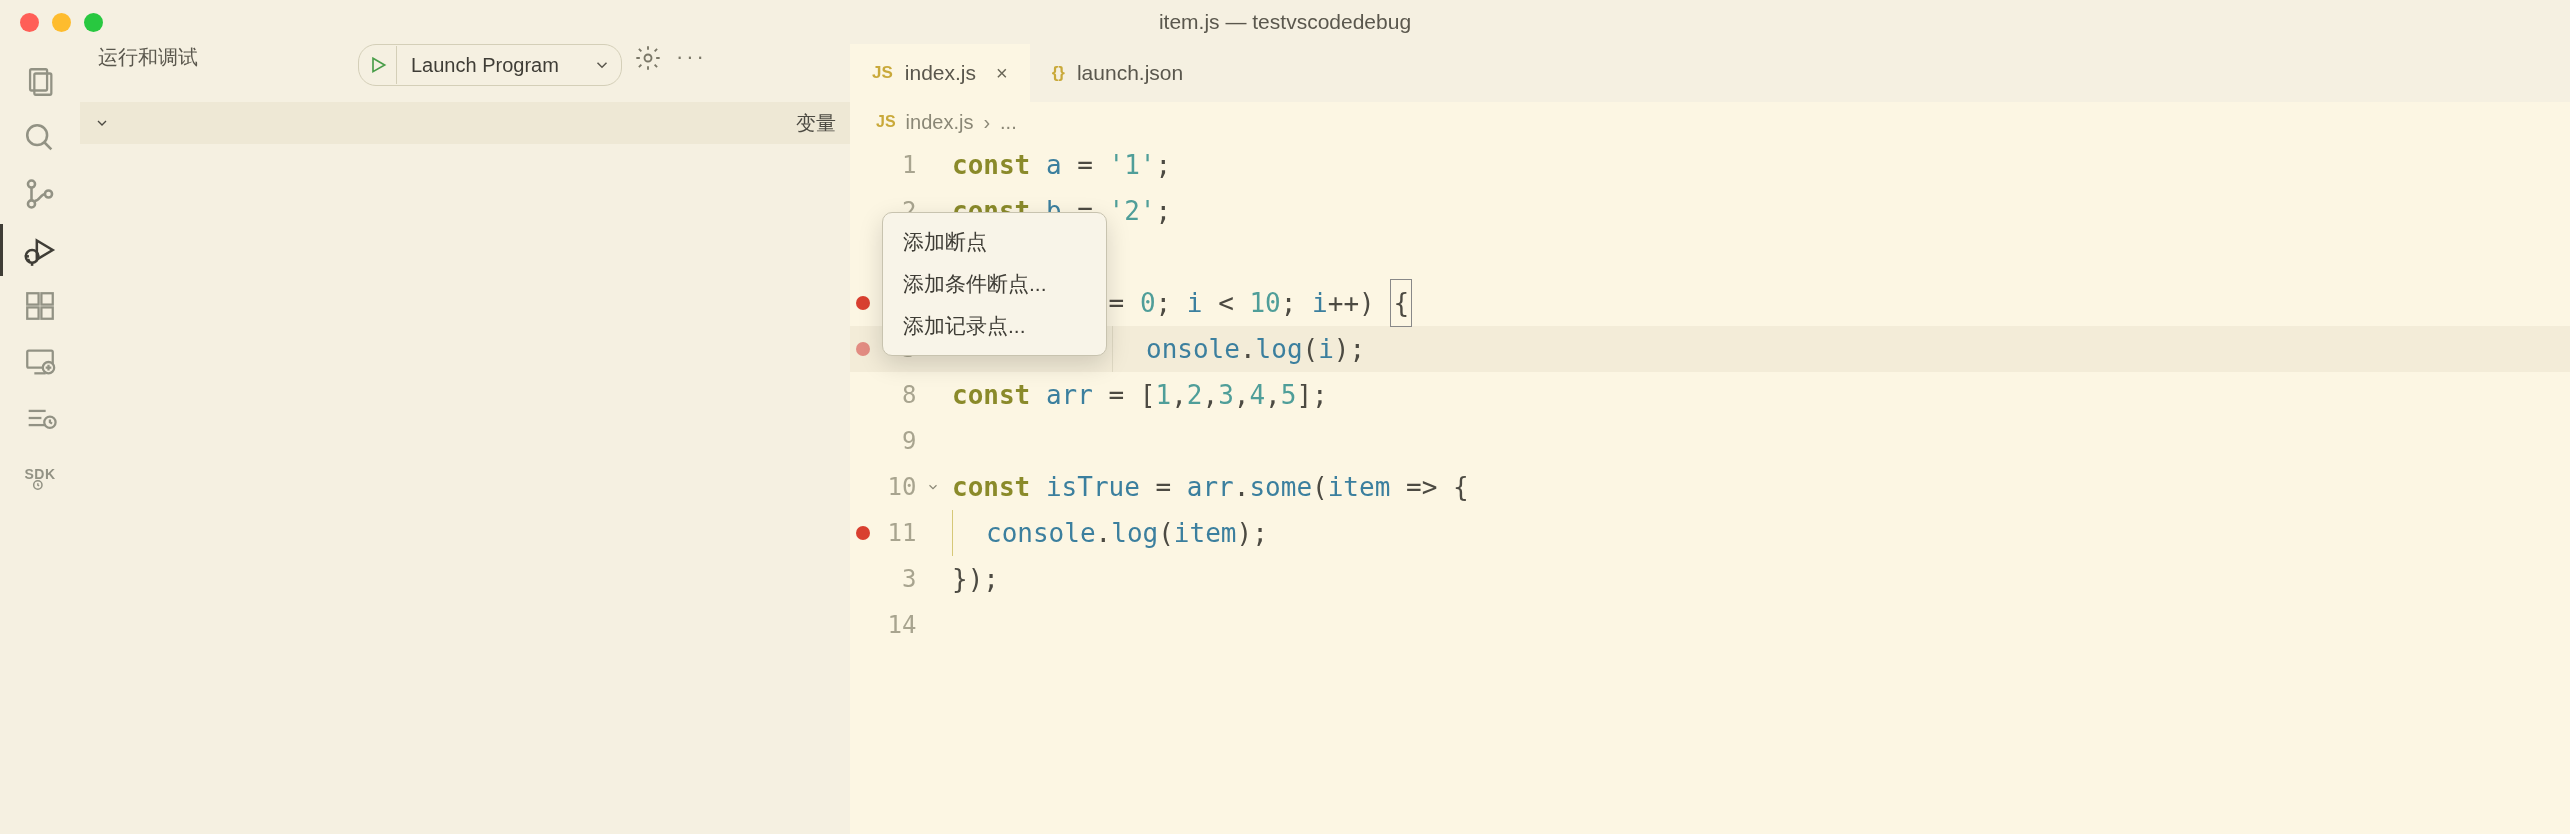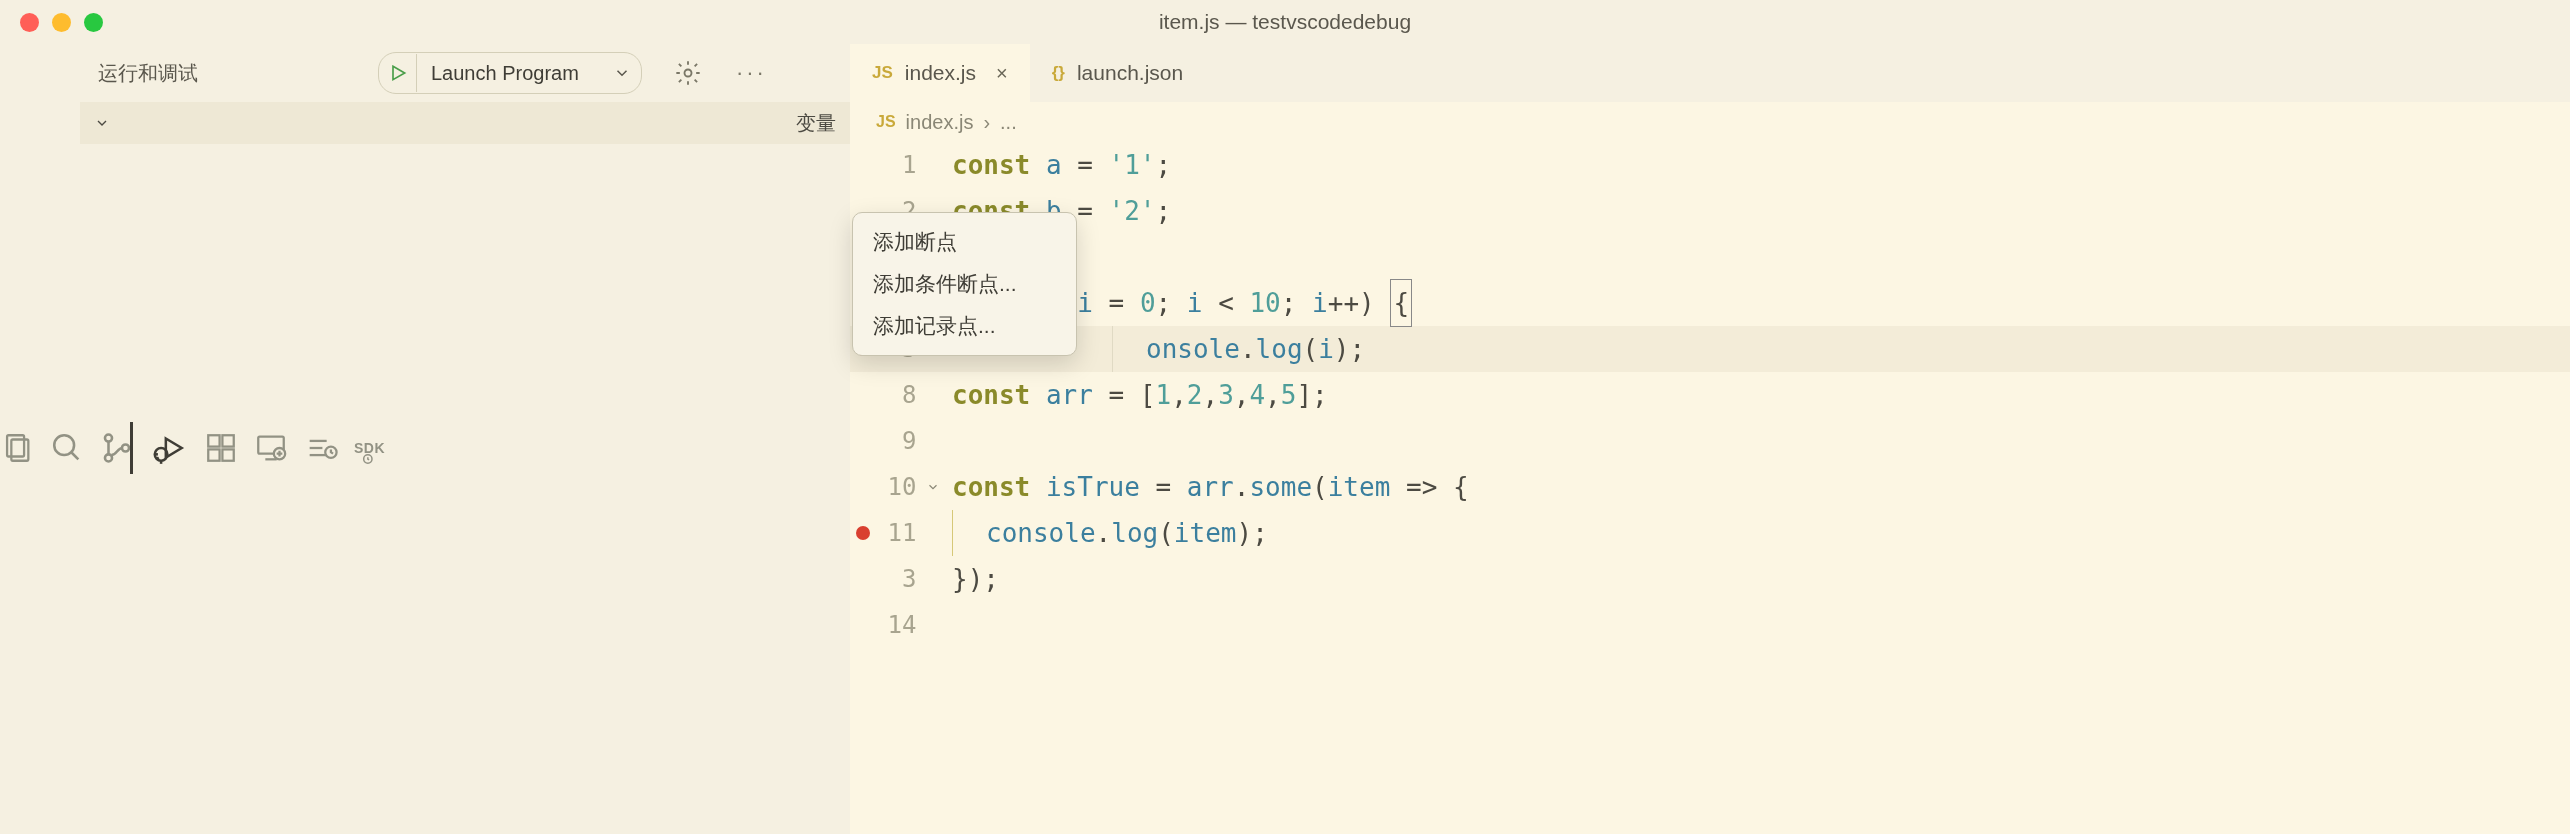--- a/index.html
+++ b/index.html
@@ -33,21 +33,21 @@
   left: 50%;
   transform: translateX(-50%);
   color: #5a574d;
   font-size: 21px;
 }
 .main { display: flex; height: calc(100% - 44px); }
 .activitybar {
   width: 80px;
   background: #f5f0e1;
   display: flex;
-  flex-direction: row;
+  flex-direction: column;
   align-items: center;
   padding-top: 18px;
   gap: 16px;
 }
 .ab-icon {
   width: 40px; height: 40px;
   display: flex; align-items: center; justify-content: center;
   color: #929284;
   cursor: pointer;
   position: relative;
@@ -64,23 +64,22 @@
 }
 .sidebar {
   width: 770px;
   background: #f5f0e1;
   display: flex;
   flex-direction: column;
 }
 .sidebar-header {
   height: 58px;
   display: flex;
-  align-items: center;
+  align-items: flex-start;
   padding: 0 18px;
-  gap: 20px;
 }
 .sidebar-title {
   font-size: 20px;
   color: #5a574d;
   flex: 0 0 auto;
   padding-right: 160px;
 }
 .config-select {
   display: flex;
   align-items: center;
@@ -186,21 +185,21 @@
   border: 1px solid #888;
   padding: 0 2px;
   display:inline-block;
 }
 .line.hl { background: #f3ecd8; }
 .indent-guide { display:inline-block; width: 34px; border-left: 1px solid #e0dac4; height: 46px; vertical-align: top;}
 .indent-guide.yellow { border-left-color: #d6c878; background: rgba(240,230,180,0.0);}
 .context-menu {
   position: absolute;
   top: 70px;
-  left: 2px;
+  left: 32px;
   width: 225px;
   background: #f8f4e8;
   border: 1px solid #c8c3af;
   border-radius: 10px;
   box-shadow: 0 8px 24px rgba(0,0,0,0.15);
   padding: 8px 0;
   z-index: 100;
   font-family: -apple-system, sans-serif;
 }
 .cm-item {

